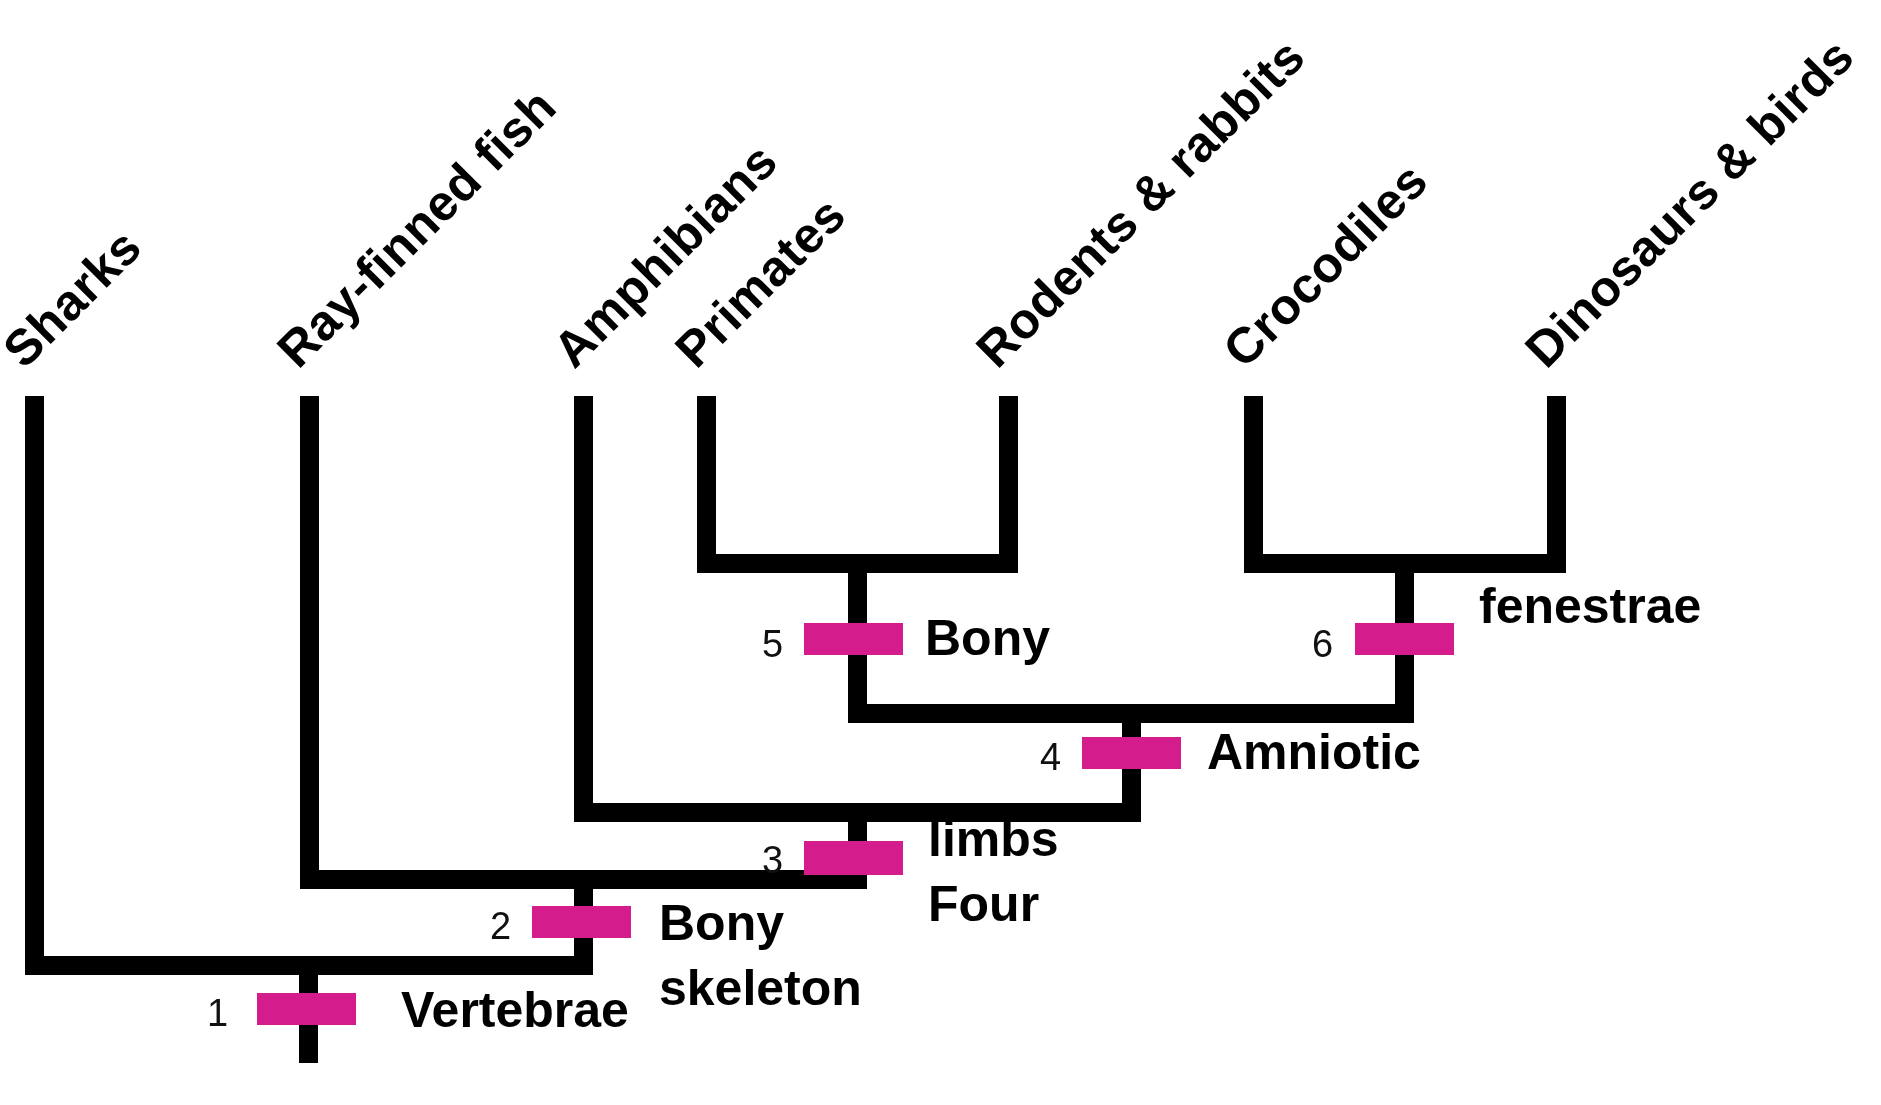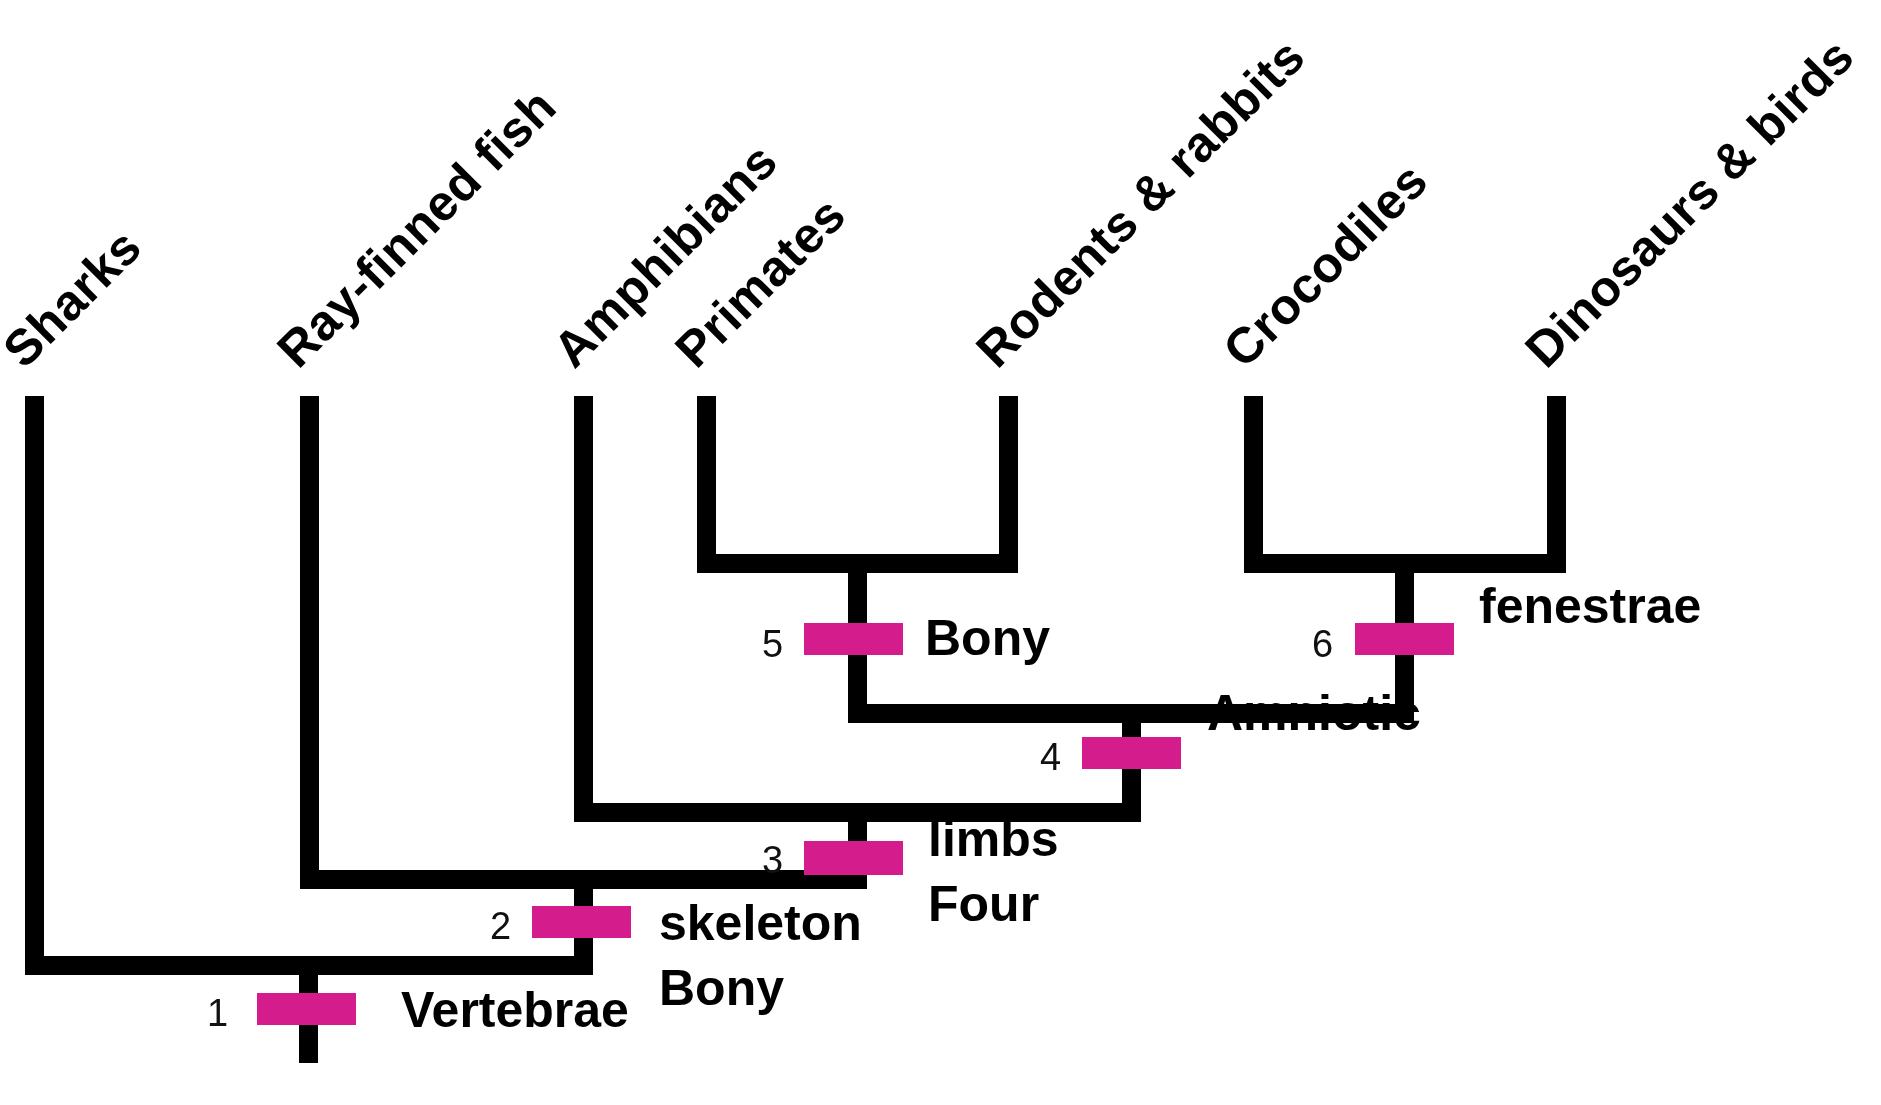--- a/index.html
+++ b/index.html
@@ -56,28 +56,28 @@
 <div class="num" style="left:490px; top:907px;">2</div>
 <div class="num" style="left:762px; top:841px;">3</div>
 <div class="num" style="left:1040px; top:738px;">4</div>
 <div class="num" style="left:762px; top:625px;">5</div>
 <div class="num" style="left:1312px; top:625px;">6</div>
 
 <div class="trait" style="left:401px; top:978px;">
   <div>Vertebrae</div>
 </div>
 <div class="trait" style="left:659px; top:891px;">
+  <div>Bony</div>
   <div>skeleton</div>
-  <div>Bony</div>
 </div>
 <div class="trait" style="left:928px; top:807px;">
   <div>limbs</div>
   <div>Four</div>
 </div>
-<div class="trait" style="left:1207px; top:681px;">
+<div class="trait" style="left:1207px; top:720px;">
   <div>Amniotic</div>
 </div>
 <div class="trait" style="left:925px; top:606px;">
   <div>Bony</div>
 </div>
 <div class="trait" style="left:1479px; top:574px;">
   <div>fenestrae</div>
 </div>
 
 </body></html>

